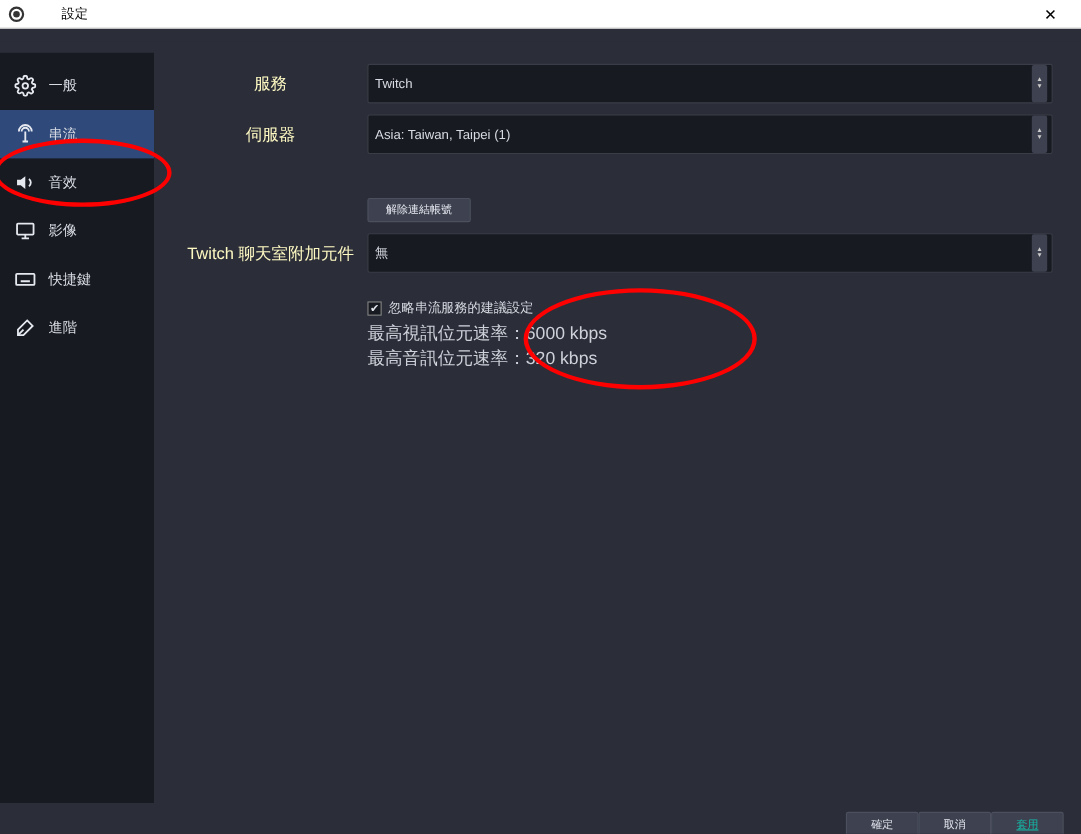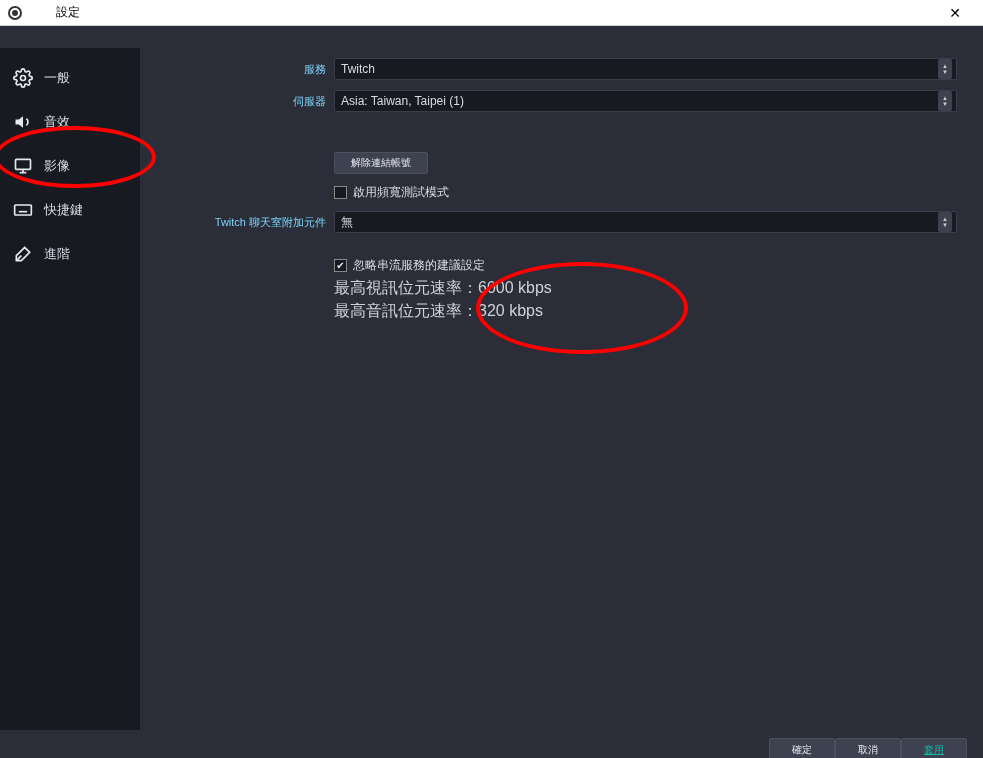--- a/index.html
+++ b/index.html
@@ -94,34 +94,34 @@
     position: relative;
   }
   .form-row {
     display: flex;
     align-items: center;
     margin-bottom: 10px;
     gap: 8px;
   }
   .form-row .row-label {
     width: 160px;
-    text-align: right;
-    font-size: 11px;
-    color: #7dd3fc;
+    text-align: center;
+    font-size: 15px;
+    color: #fef9c3;
   }
   .form-row.center .row-spacer-left {
     width: 160px;
   }
   .combo {
     flex: 1;
     background: #181a21;
     color: #d8dbe3;
     border: 1px solid #3a3d47;
     border-radius: 2px;
-    height: 22px;
+    height: 36px;
     display: flex;
     align-items: center;
     padding: 0 6px;
     position: relative;
     cursor: pointer;
   }
   .combo .arrows {
     position: absolute;
     right: 4px;
     top: 0; bottom: 0;
@@ -206,20 +206,31 @@
     <div class="sidebar-item">
       <span class="icon-slot">
         <svg width="20" height="20" viewBox="0 0 24 24" fill="none" stroke="currentColor" stroke-width="2">
             <circle cx="12" cy="12" r="3"></circle>
             <path d="M19.4 15a1.7 1.7 0 0 0 .34 1.87l.06.06a2 2 0 1 1-2.83 2.83l-.06-.06a1.7 1.7 0 0 0-1.87-.34 1.7 1.7 0 0 0-1 1.55V21a2 2 0 1 1-4 0v-.09a1.7 1.7 0 0 0-1-1.55 1.7 1.7 0 0 0-1.87.34l-.06.06a2 2 0 1 1-2.83-2.83l.06-.06a1.7 1.7 0 0 0 .34-1.87 1.7 1.7 0 0 0-1.55-1H3a2 2 0 1 1 0-4h.09a1.7 1.7 0 0 0 1.55-1 1.7 1.7 0 0 0-.34-1.87l-.06-.06a2 2 0 1 1 2.83-2.83l.06.06a1.7 1.7 0 0 0 1.87.34H9a1.7 1.7 0 0 0 1-1.55V3a2 2 0 1 1 4 0v.09a1.7 1.7 0 0 0 1 1.55 1.7 1.7 0 0 0 1.87-.34l.06-.06a2 2 0 1 1 2.83 2.83l-.06.06a1.7 1.7 0 0 0-.34 1.87V9a1.7 1.7 0 0 0 1.55 1H21a2 2 0 1 1 0 4h-.09a1.7 1.7 0 0 0-1.55 1z"></path>
           </svg>
       </span>
       <span class="label">一般</span>
     </div>
 
+    <div class="sidebar-item active">
+      <span class="icon-slot">
+        <svg width="20" height="20" viewBox="0 0 24 24" fill="none" stroke="currentColor" stroke-width="2">
+            <path d="M5 9a7 7 0 0 1 14 0"></path>
+            <path d="M8 9a4 4 0 0 1 8 0"></path>
+            <line x1="12" y1="9" x2="12" y2="20"></line>
+            <line x1="9" y1="20" x2="15" y2="20"></line>
+          </svg>
+      </span>
+      <span class="label">串流</span>
+    </div>
 
 
     <div class="sidebar-item">
       <span class="icon-slot">
         <svg width="20" height="20" viewBox="0 0 24 24" fill="currentColor">
             <path d="M3 9v6h4l5 4V5L7 9H3z"></path>
             <path d="M16 8a5 5 0 0 1 0 8" fill="none" stroke="currentColor" stroke-width="2"></path>
           </svg>
       </span>
       <span class="label">音效</span>
@@ -285,26 +296,20 @@
             <span class="down">▼</span>
           </span>
       </div>
     </div>
 
     <div class="form-row center gap-lg">
       <div class="row-spacer-left"></div>
       <button class="btn">解除連結帳號</button>
     </div>
 
-    <div class="section-indent">
-      <div class="checkbox-row">
-        <span class="checkbox"></span>
-        <span>啟用頻寬測試模式</span>
-      </div>
-    </div>
 
     <div class="form-row" style="margin-top:10px;">
       <div class="row-label">Twitch 聊天室附加元件</div>
       <div class="combo">
         <span>無</span>
         <span class="arrows">
             <span class="up">▲</span>
             <span class="down">▼</span>
           </span>
       </div>

